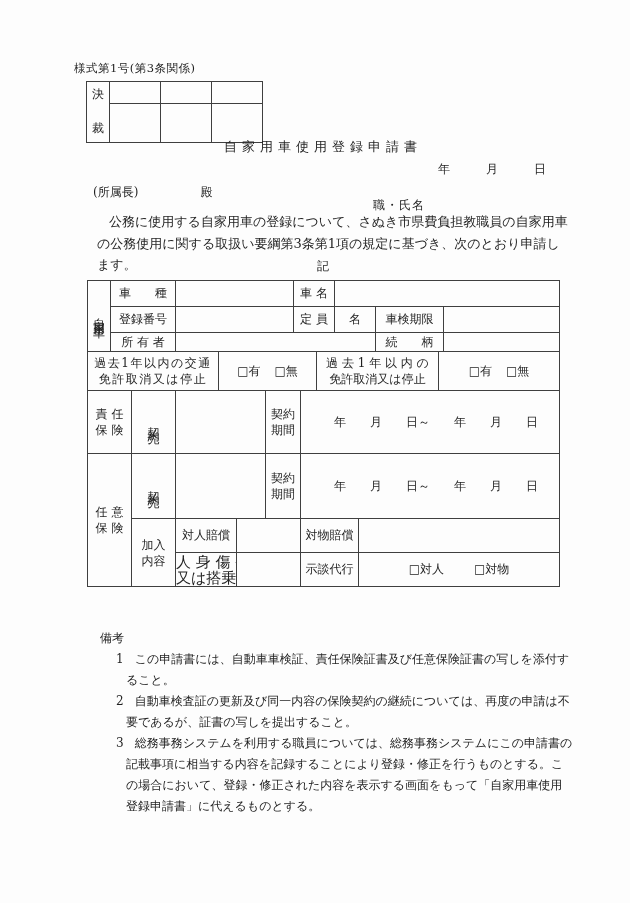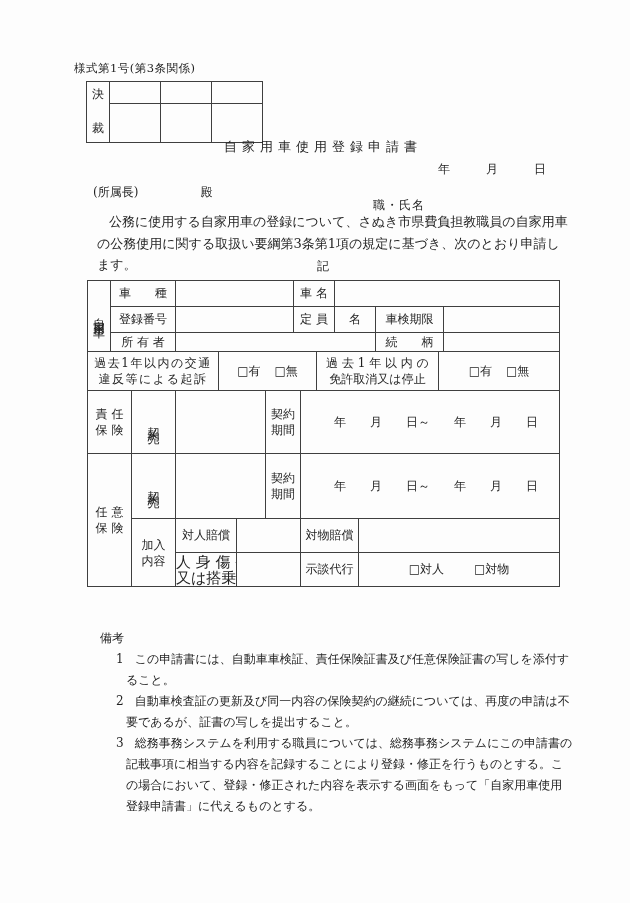--- a/index.html
+++ b/index.html
@@ -139,21 +139,21 @@
     <table class="t3">
       <colgroup>
           <col style="width:131px">
           <col style="width:98px">
           <col style="width:122px">
           <col style="width:121px">
         </colgroup>
       <tbody>
           <tr>
         <td class="ml prosecution-label">過去1年以内の交通
-違反等による起訴</td>
+免許取消又は停止</td>
         <td>
           <span>□有</span><span class="opt-gap">□無</span>
         </td>
         <td class="ml">過 去 1 年 以 内 の
 免許取消又は停止</td>
         <td>
           <span>□有</span><span class="opt-gap">□無</span>
         </td>
       </tr>
     </tbody>

